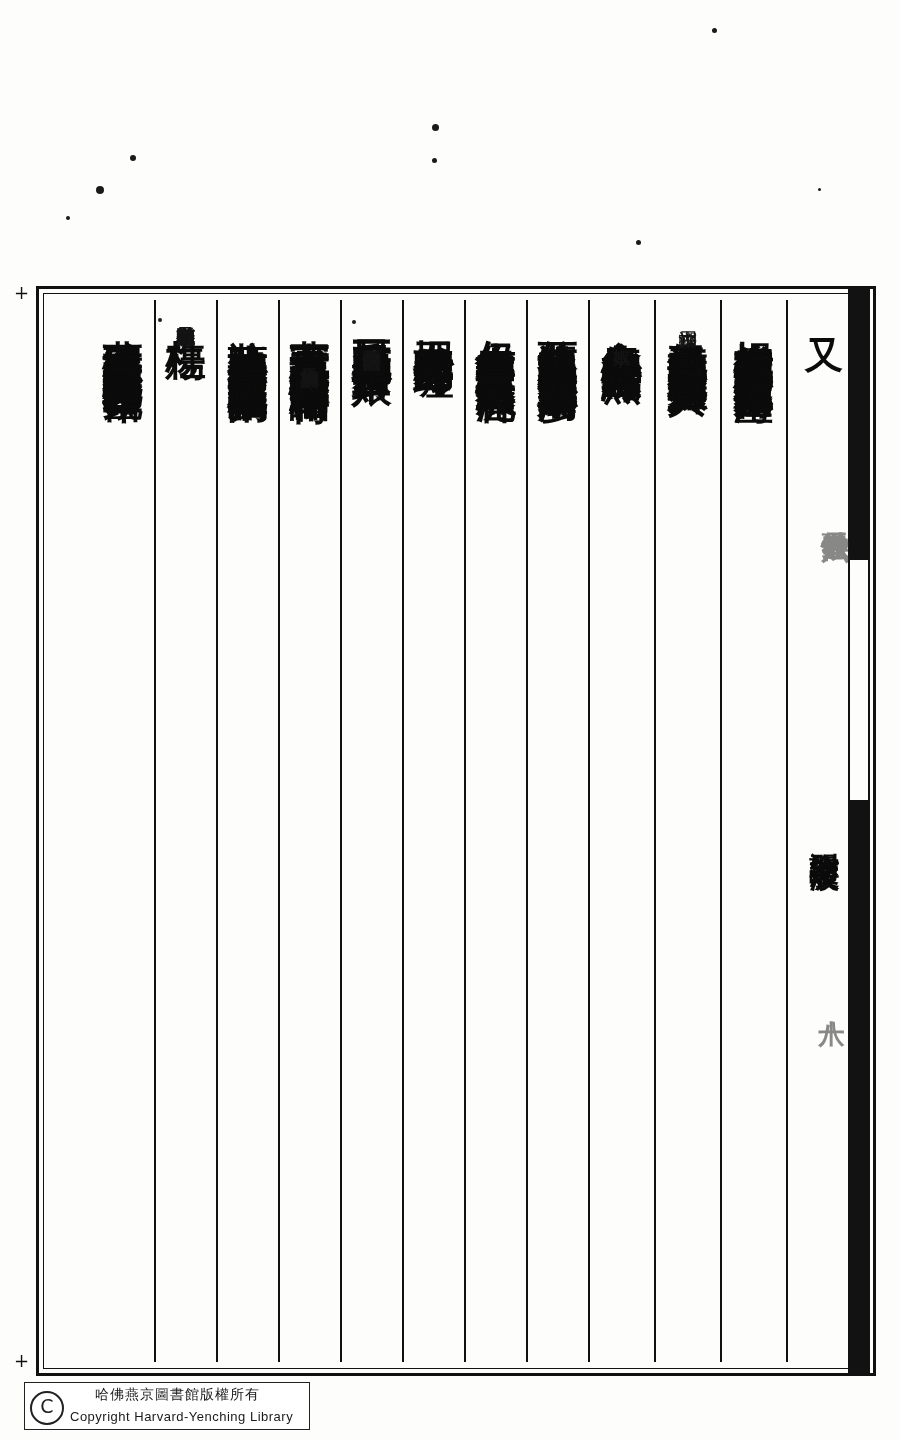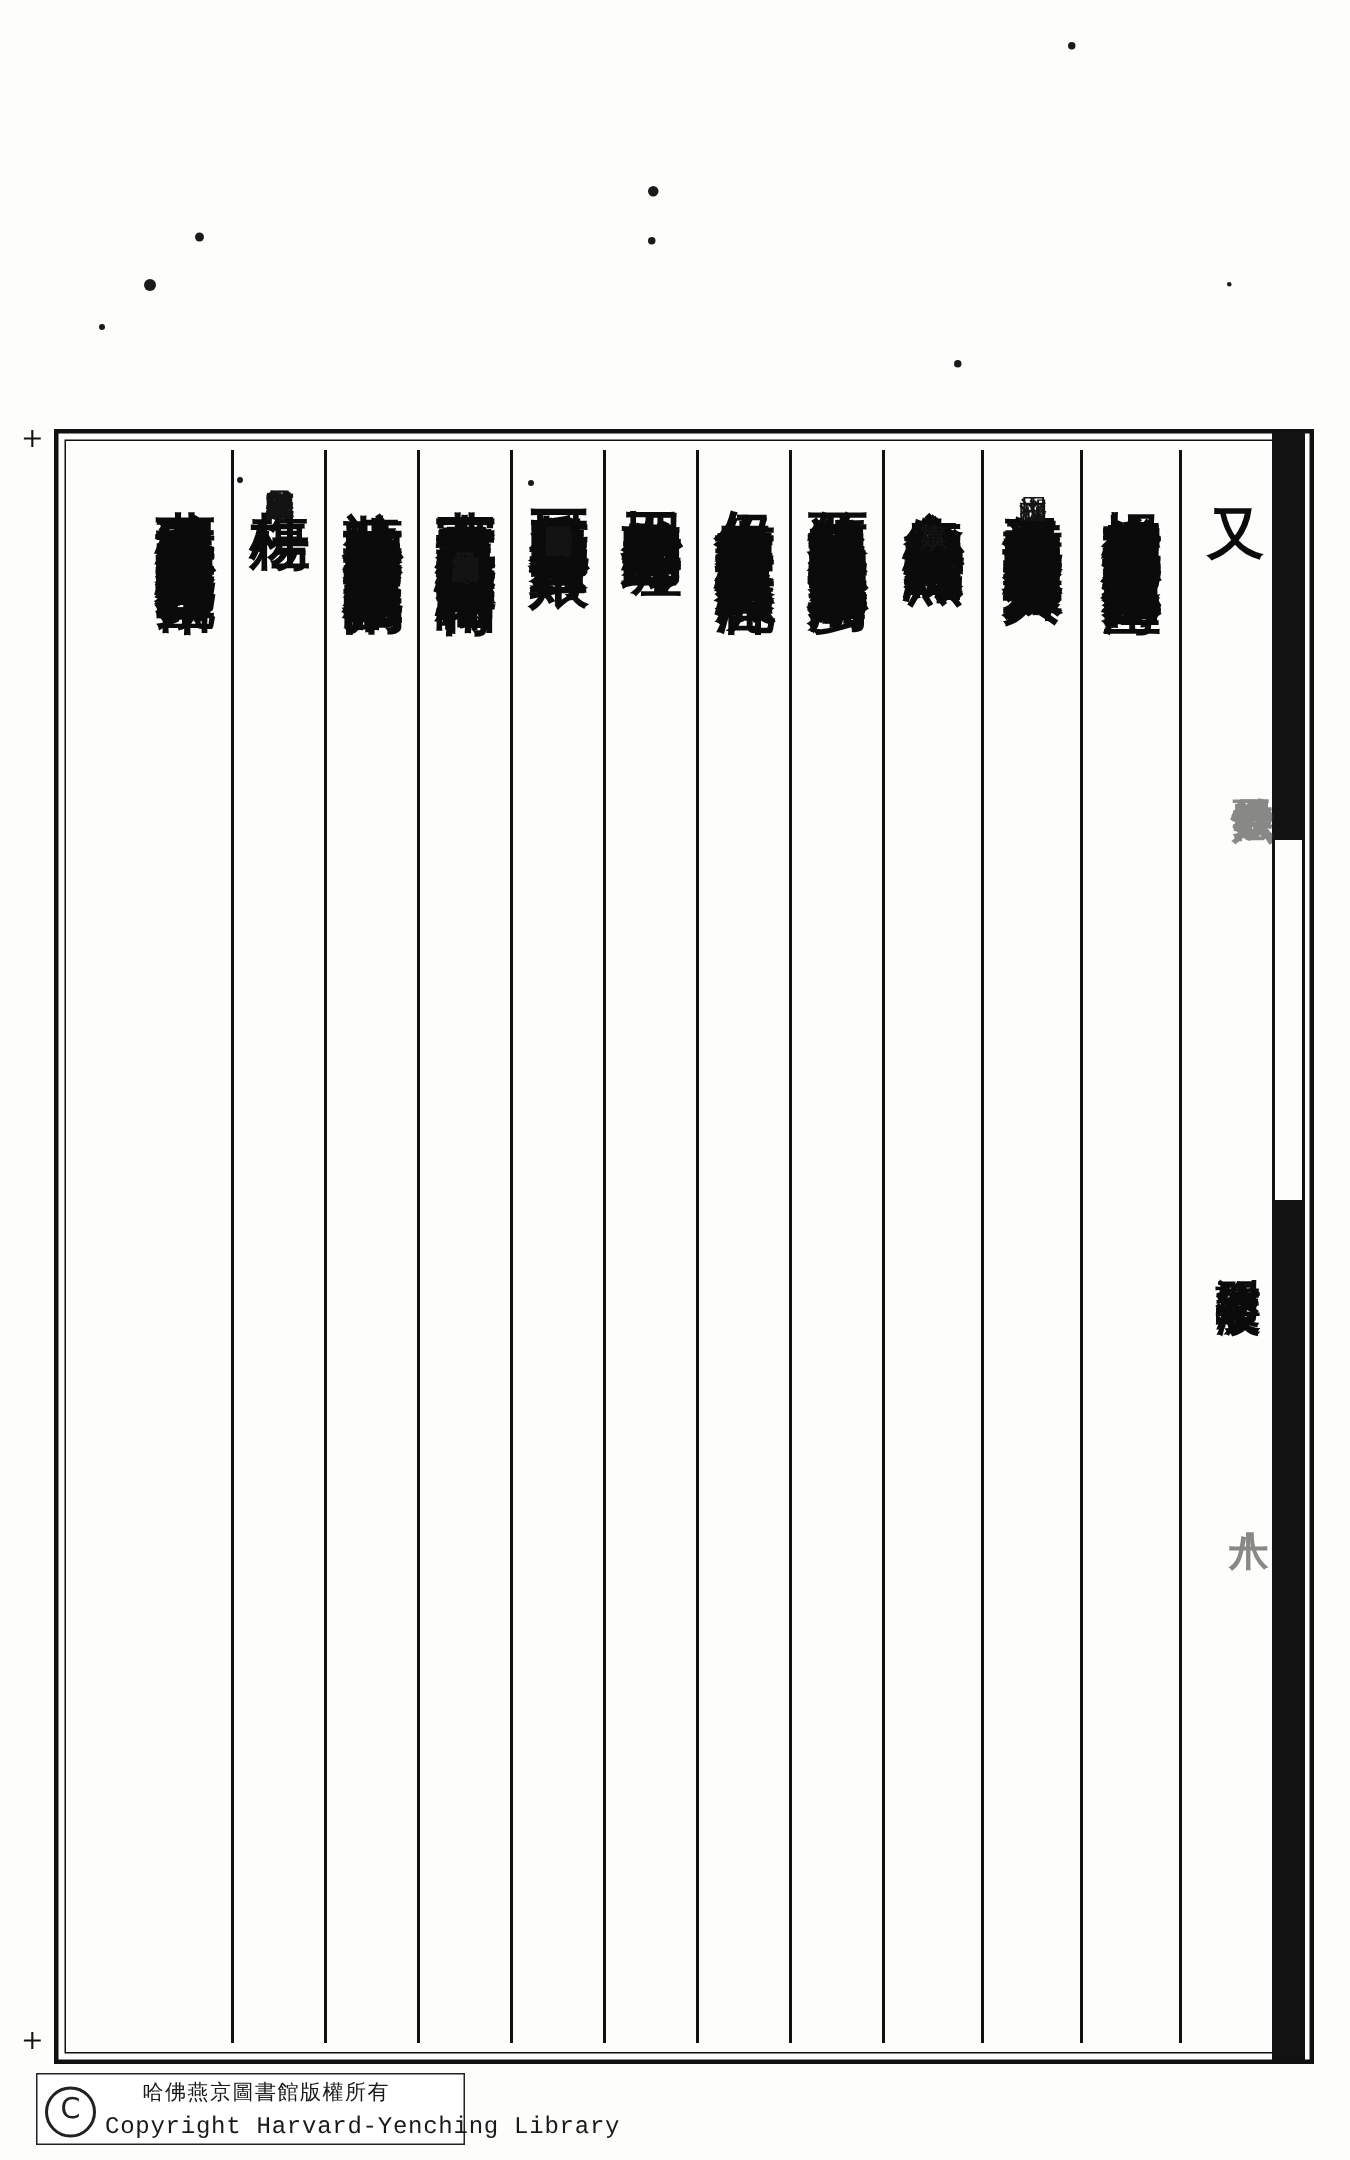--- a/index.html
+++ b/index.html
@@ -209,24 +209,24 @@
     font-size: 14px;
     letter-spacing: 1px;
     color: #1a1a1a;
     font-family: "DejaVu Serif", serif;
     padding-left: 25px;
   }
   #stamp-en {
     position: absolute;
     left: 70px;
     top: 1409px;
-    font-size: 16px;
+    font-size: 13px;
     letter-spacing: 0.5px;
     color: #1a1a1a;
-    font-family: Liberation Mono, monospace;
+    font-family: Liberation Sans, sans-serif;
   }
 </style>
 </head>
 <body>
 
 <div id="scan-page">
 
   <div id="speck-layer">
       <div class="speck" style="left: 712px; top: 28px; width: 5px; height: 5px;"></div>
       <div class="speck" style="left: 130px; top: 155px; width: 6px; height: 6px;"></div>

